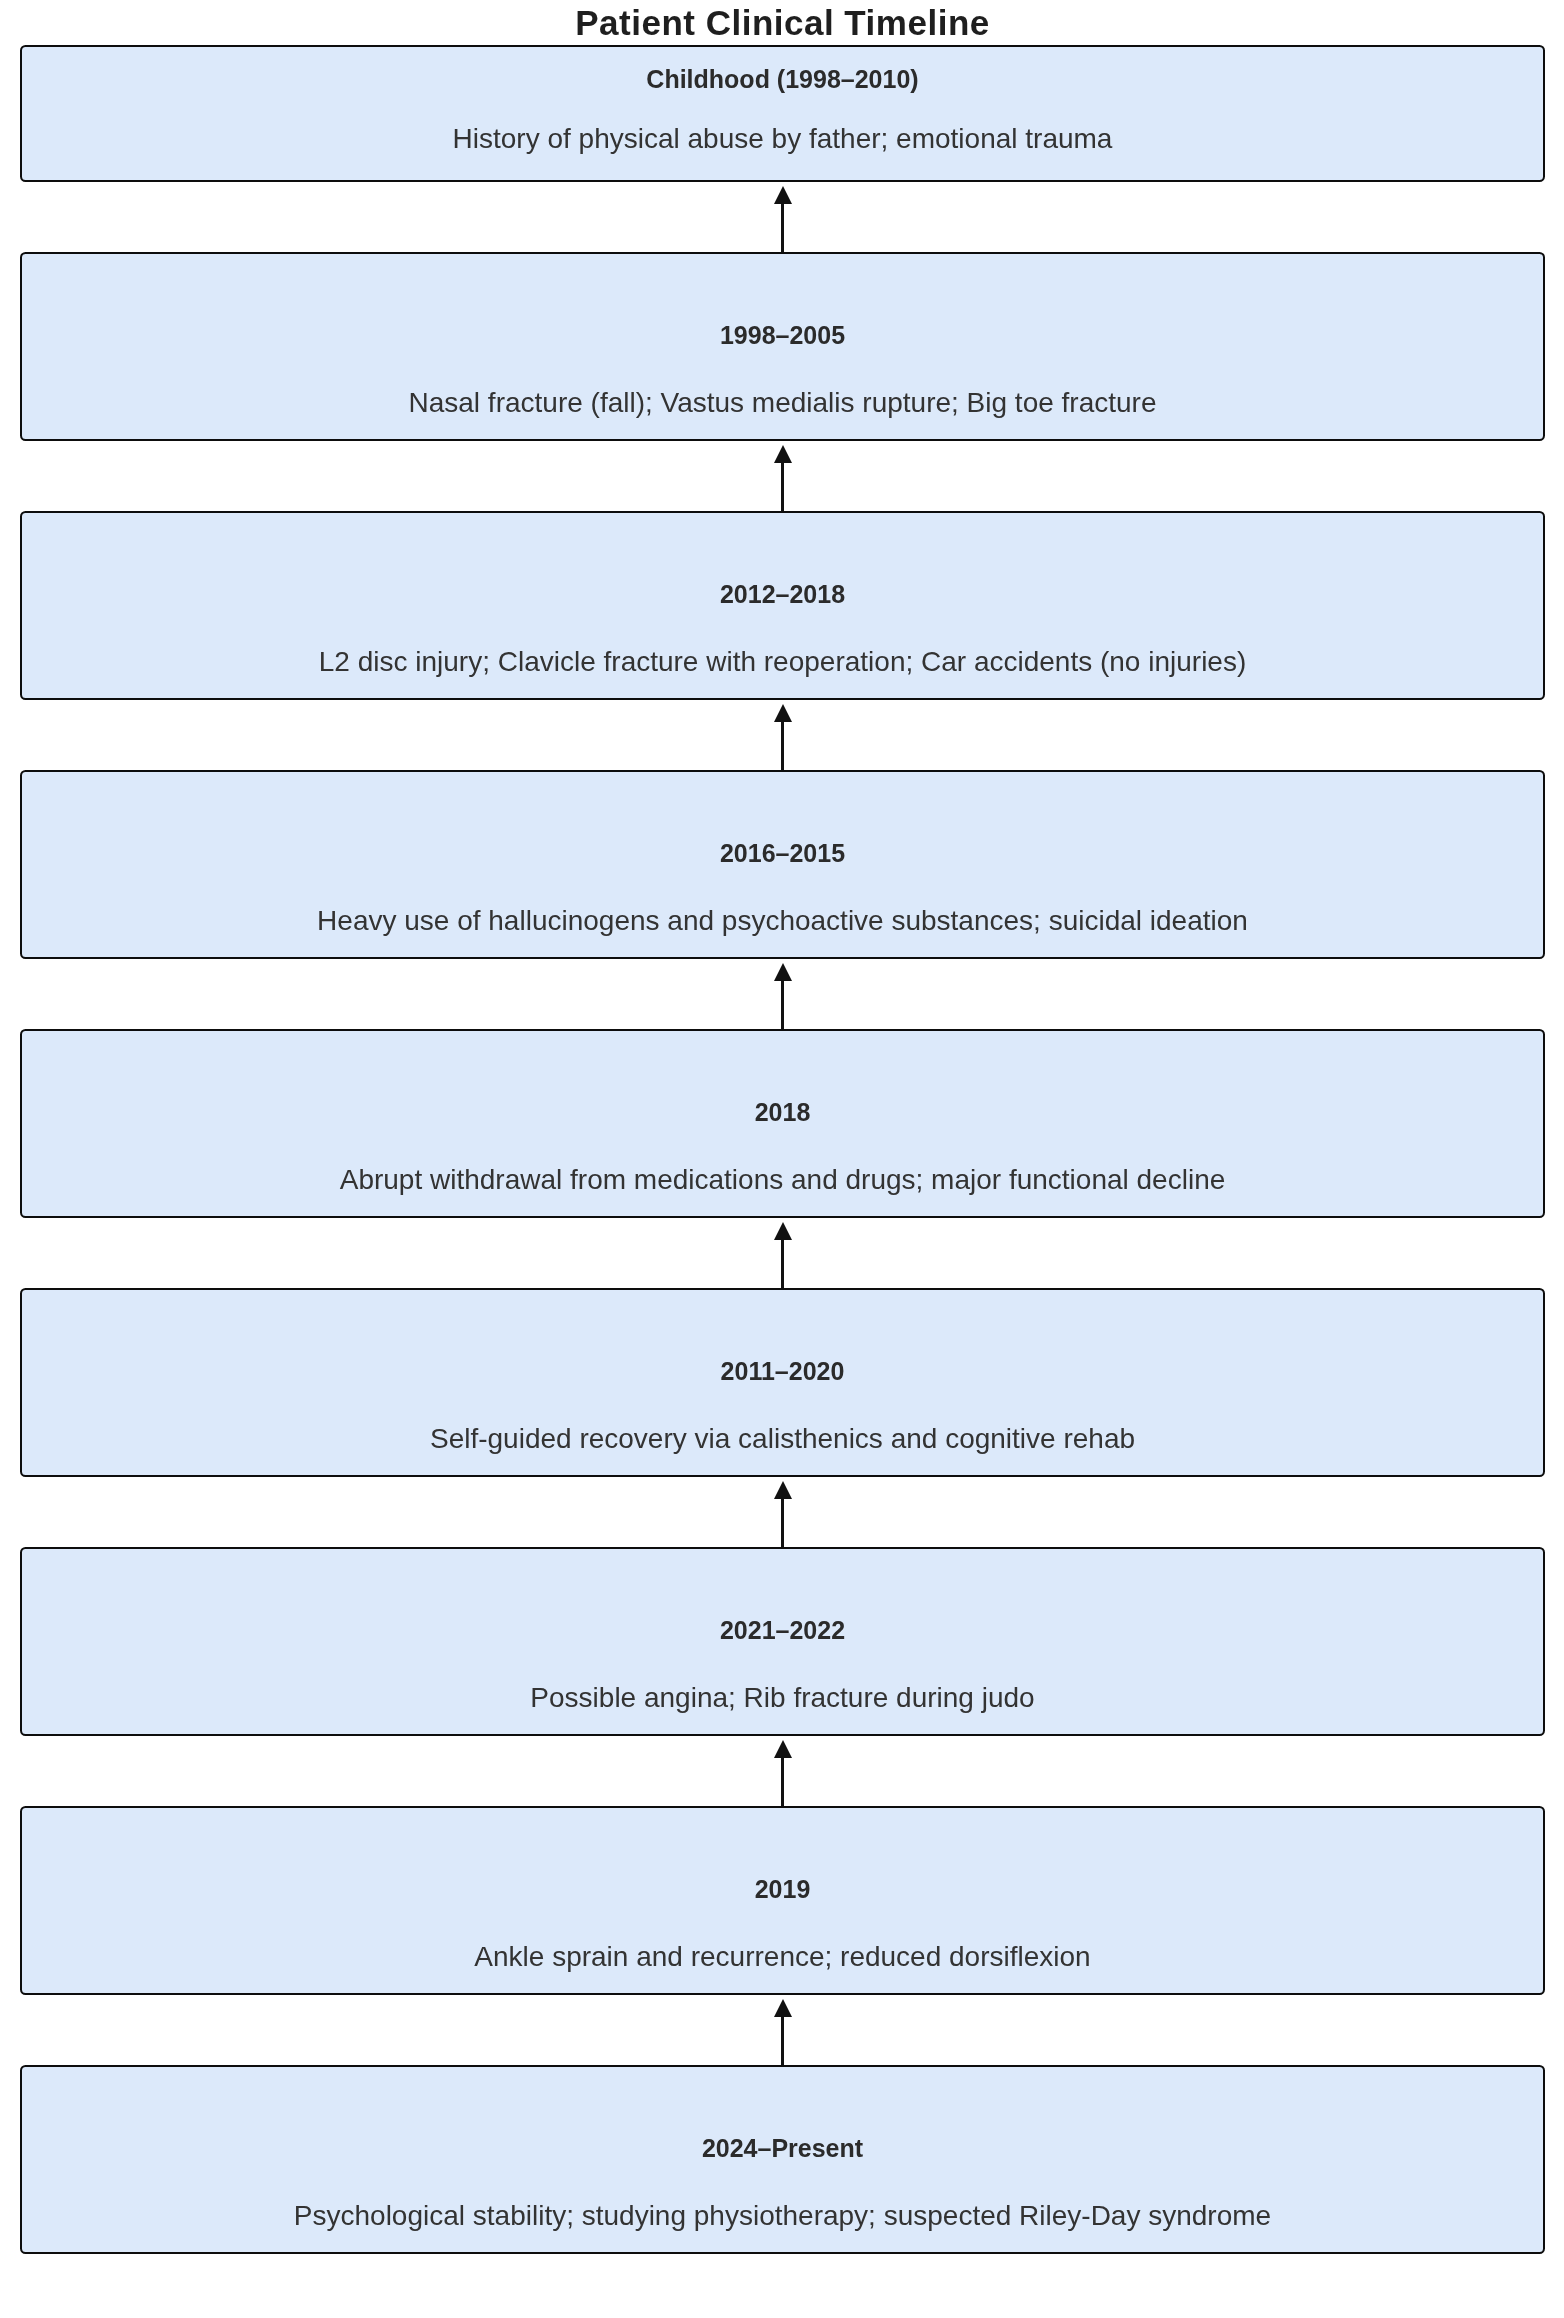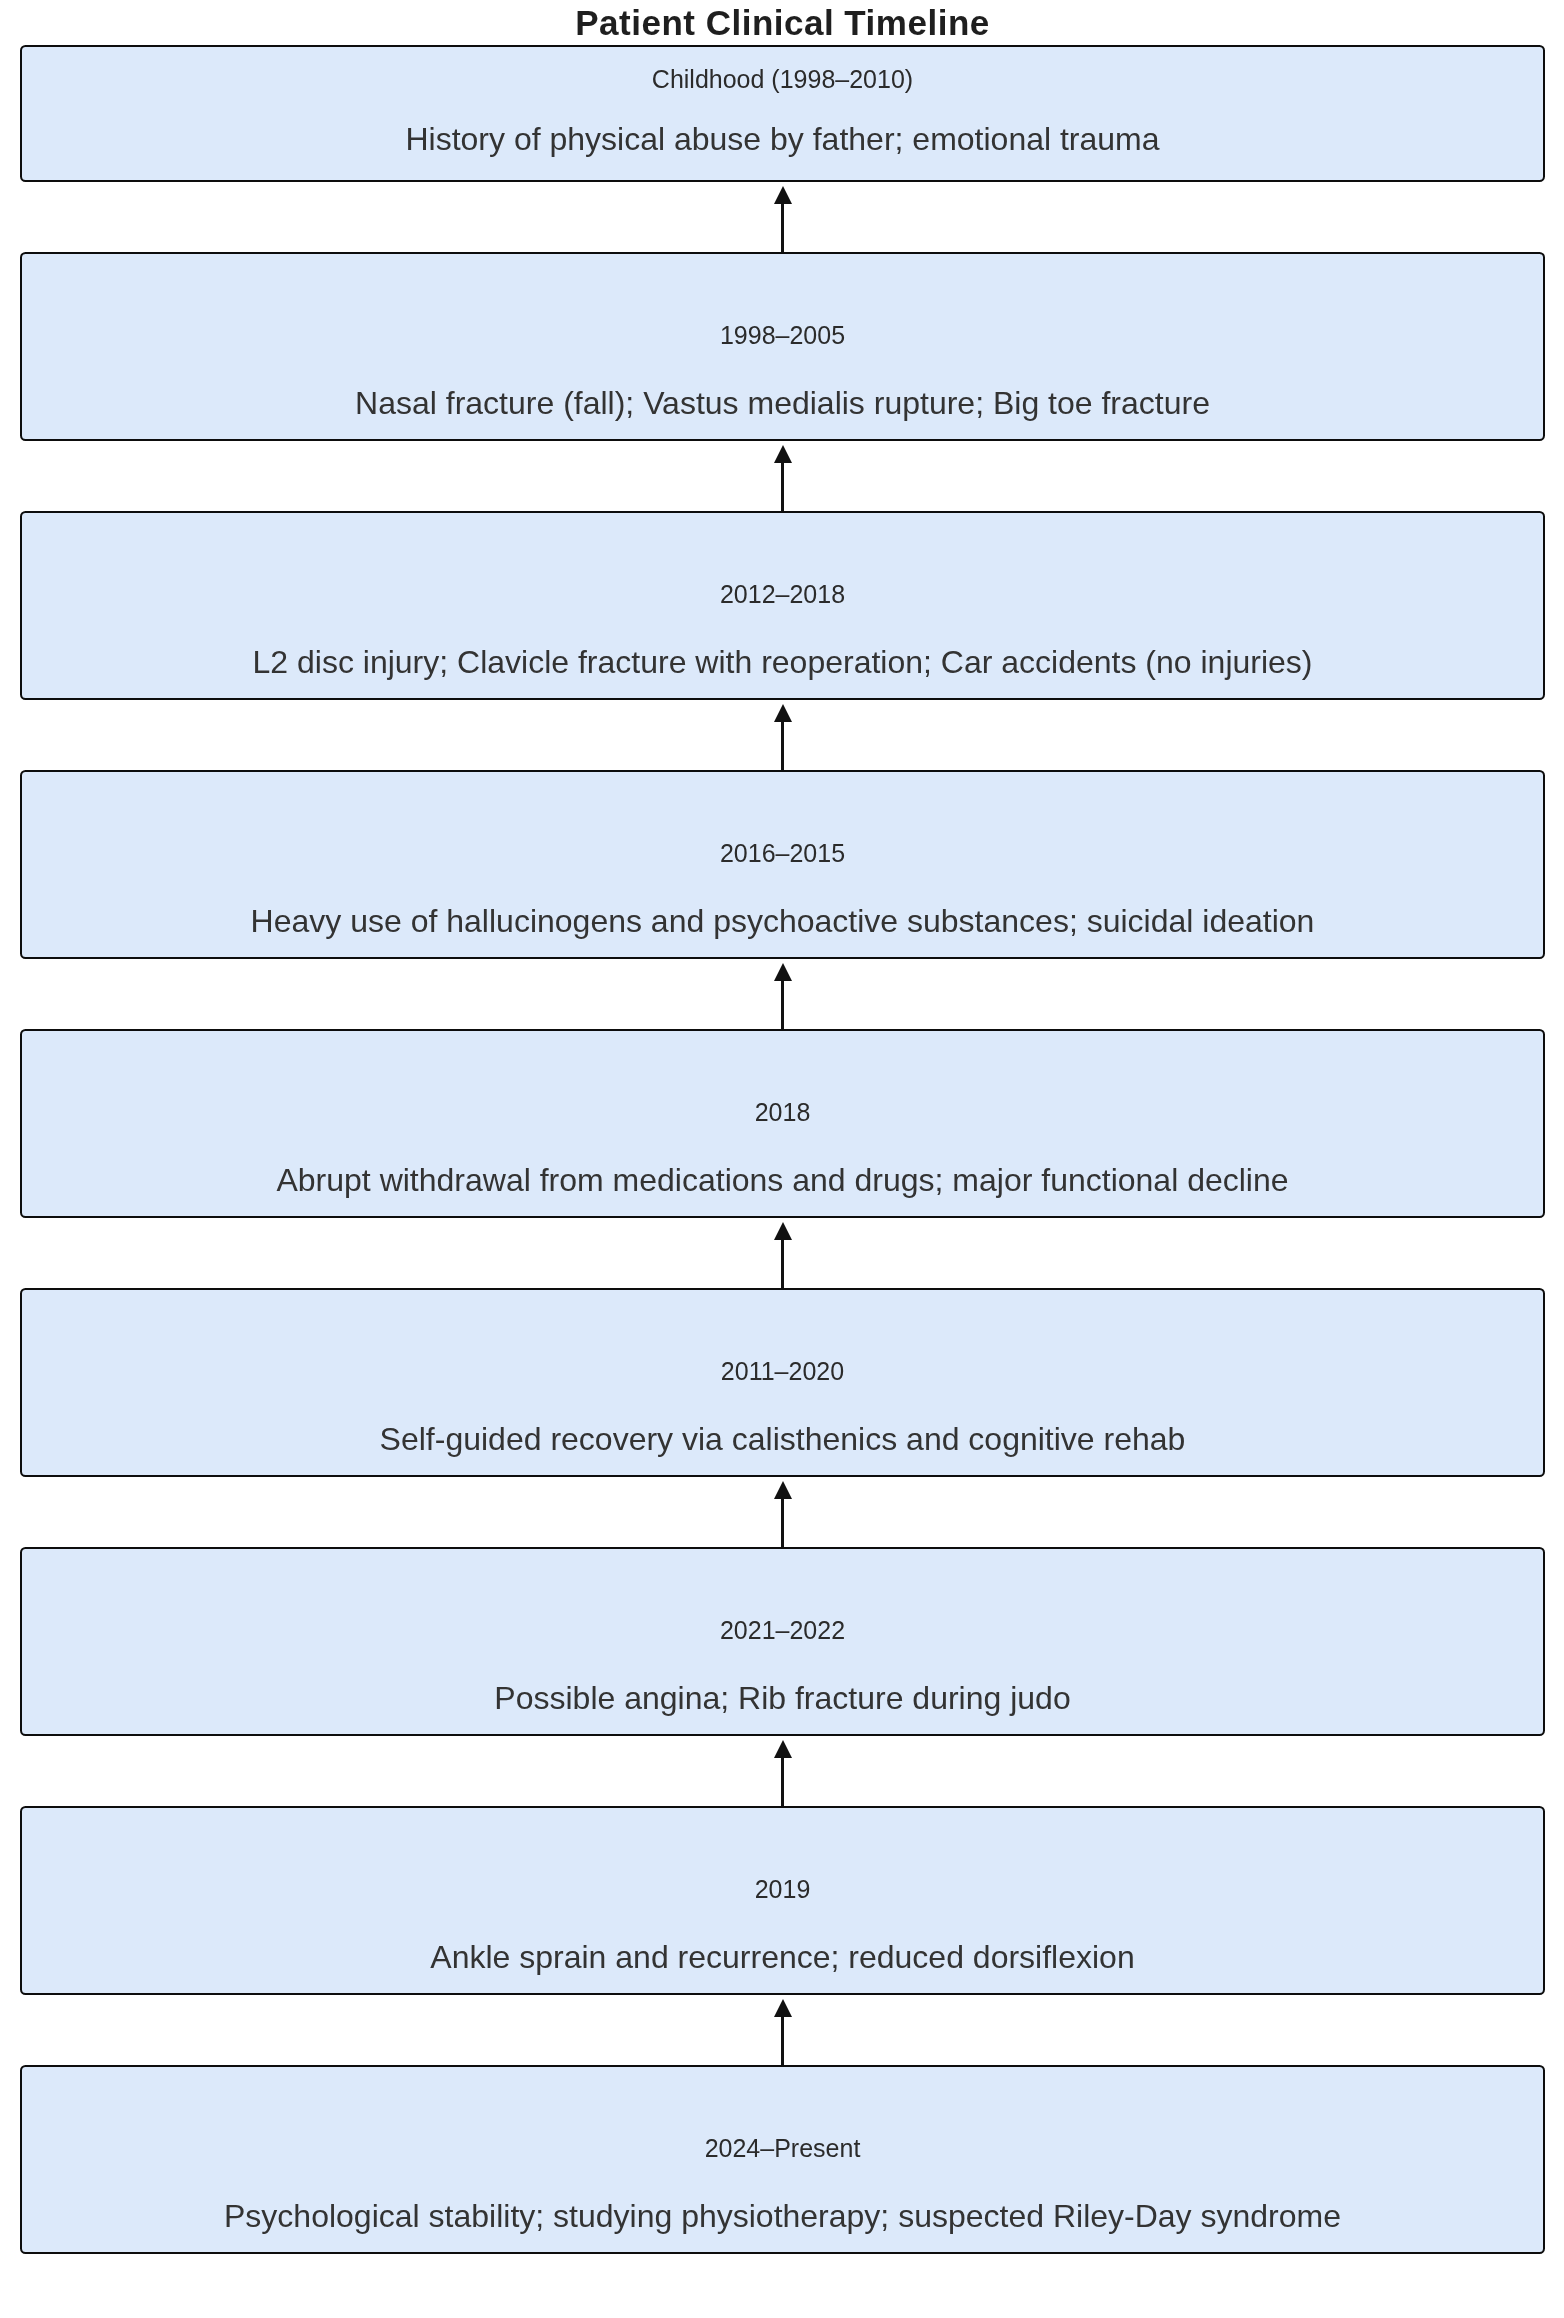--- a/index.html
+++ b/index.html
@@ -34,27 +34,27 @@
     padding-top: 66px;
     gap: 38px;
   }
   .box.first {
     height: 137px;
     padding-top: 17px;
     gap: 30px;
   }
   .period {
     font-size: 25px;
-    font-weight: normal;
+    font-weight: bold;
     color: #2b2b2b;
     line-height: 30px;
     text-align: center;
   }
   .desc {
-    font-size: 32px;
+    font-size: 28px;
     color: #333333;
     line-height: 30px;
     text-align: left;
   }
   .arrow {
     height: 70px;
     display: flex;
     flex-direction: column;
     align-items: center;
     justify-content: flex-end;

